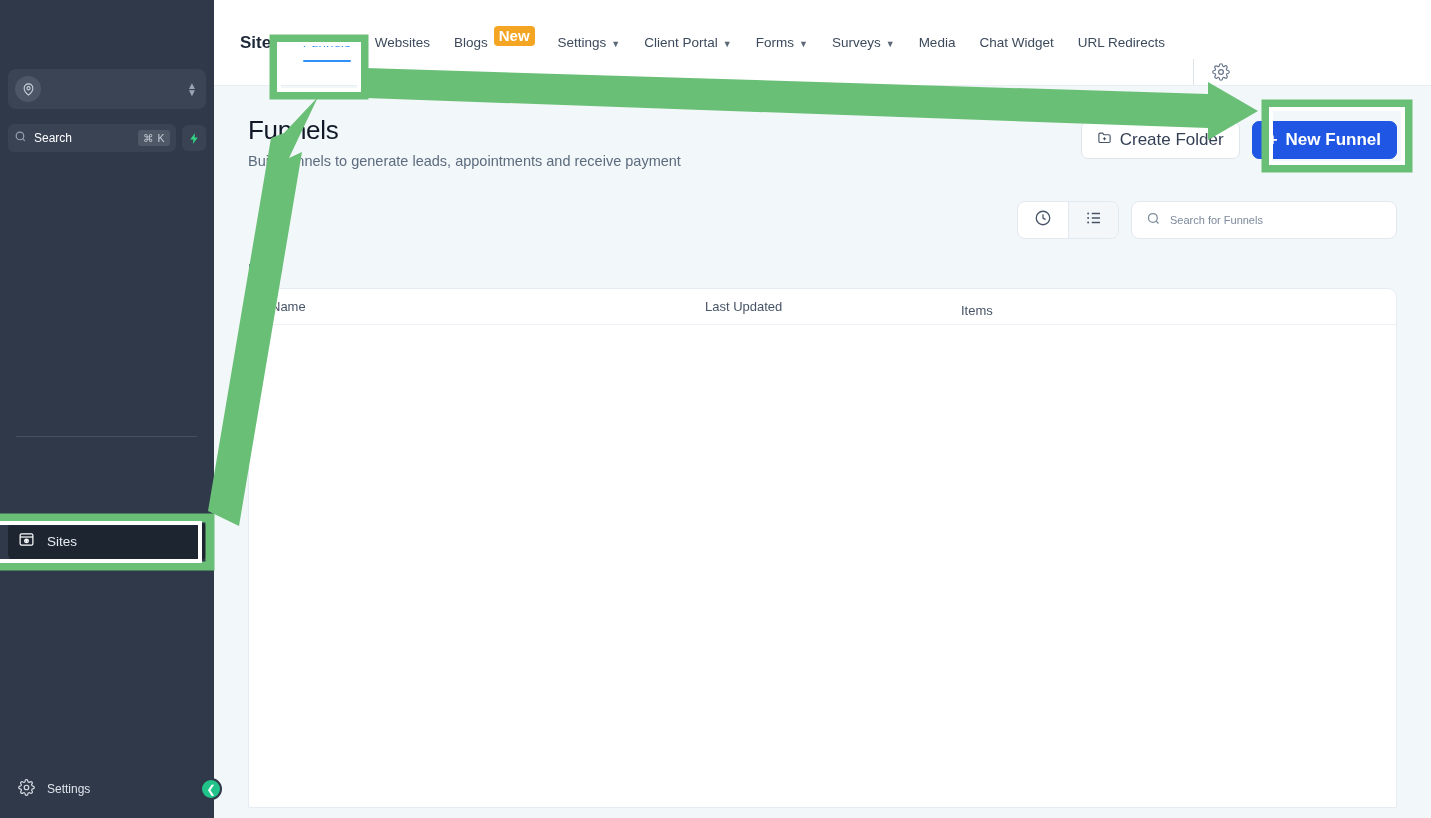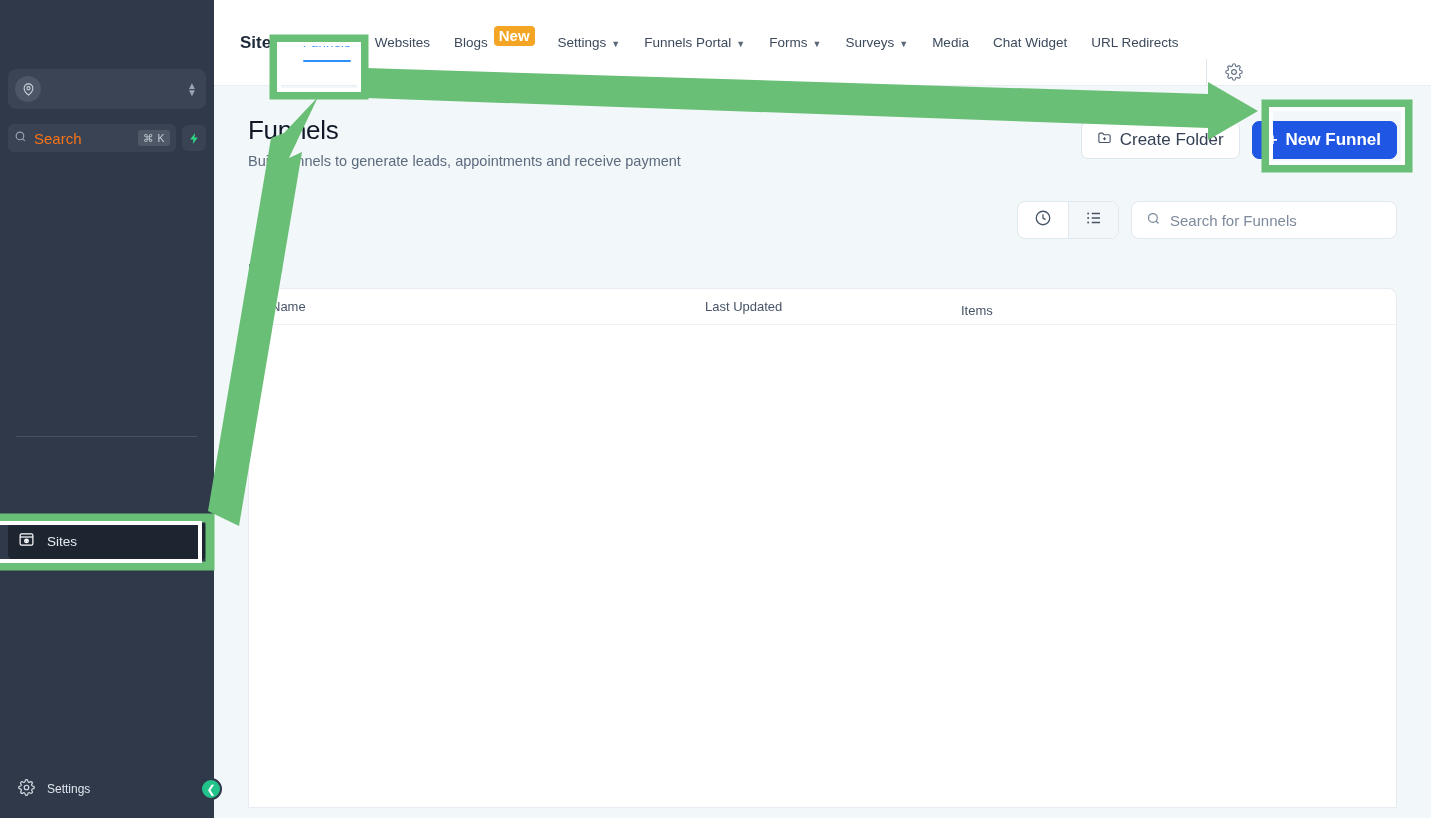--- a/index.html
+++ b/index.html
@@ -43,21 +43,21 @@
     display: flex; align-items: center; gap: 6px;
   }
   .search-box {
     flex: 1; height: 28px;
     background: #394354;
     border-radius: 6px;
     display: flex; align-items: center;
     padding: 0 6px;
     gap: 7px;
   }
-  .search-box .ph { font-size: 15px; color: #f97316; flex: 1; }
+  .search-box .ph { font-size: 12px; color: #ffffff; flex: 1; }
   .kbd {
     background: #4e5867; color: #c3cad4;
     font-size: 10.5px; border-radius: 3px;
     padding: 2px 5px; letter-spacing: 0.5px;
   }
   .bolt-btn {
     width: 24px; height: 26px; background: #394354;
     border-radius: 6px; display: flex; align-items: center; justify-content: center;
   }
   .divider {
@@ -148,21 +148,21 @@
   }
   .seg-btn {
     width: 50px; display: flex; align-items: center; justify-content: center;
   }
   .seg-btn + .seg-btn { border-left: 1px solid #e2e8ef; background: #f4f7fa; }
   .search-funnels {
     width: 266px; height: 38px; background: #fff;
     border: 1px solid #e2e8ef; border-radius: 8px;
     display: flex; align-items: center; gap: 9px; padding: 0 14px;
   }
-  .search-funnels .ph { font-size: 15px; color: #7d8a9b; }
+  .search-funnels .ph { font-size: 11px; color: #7d8a9b; }
 
   .breadcrumb { margin-top: 22px; font-size: 13px; color: #5f6c7d; }
   .table {
     margin-top: 12px; background: #fff;
     border: 1px solid #e6ecf1; border-radius: 9px 9px 0 0;
     height: 520px;
   }
   .thead {
     display: flex; height: 36px; align-items: center;
     border-bottom: 1px solid #edf1f5;
@@ -260,21 +260,21 @@
         </div>
         <div class="tab">
           <span>Blogs</span>
           <span class="badge-new">New</span>
         </div>
         <div class="tab">
           <span>Settings</span>
           <span class="caret">▼</span>
         </div>
         <div class="tab">
-          <span>Funnels Portal</span>
+          <span>Client Portal</span>
           <span class="caret">▼</span>
         </div>
         <div class="tab">
           <span>Forms</span>
           <span class="caret">▼</span>
         </div>
         <div class="tab">
           <span>Surveys</span>
           <span class="caret">▼</span>
         </div>

